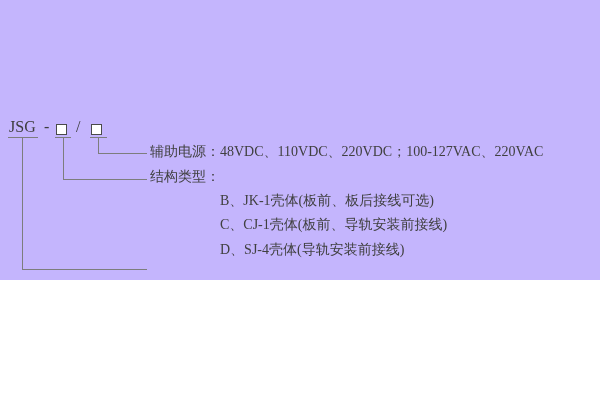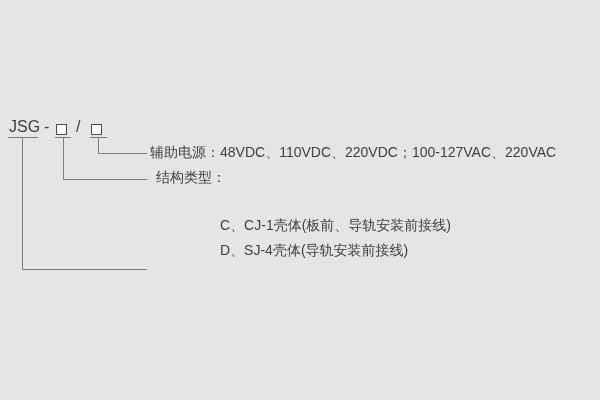--- a/index.html
+++ b/index.html
@@ -3,24 +3,24 @@
 <meta charset="utf-8">
 <style>
   html, body {
     margin: 0;
     padding: 0;
     background: #ffffff;
   }
   #canvas {
     position: relative;
     width: 600px;
-    height: 400px;
-    background: #e5e5e5;
+    height: 280px;
+    background: #c4b5fd;
     overflow: hidden;
-    font-family: Liberation Sans, sans-serif;
+    font-family: Liberation Serif, serif;
   }
   .txt {
     position: absolute;
     color: #404040;
     font-size: 14px;
     line-height: 1;
     white-space: nowrap;
     transform: translateY(-50%);
   }
   .code-part {
@@ -67,22 +67,23 @@
   <div class="hline" style="left:98px; top:153px; width:49px;"></div>
 
   <div class="vline" style="left:63px; top:137px; height:42px;"></div>
   <div class="hline" style="left:63px; top:179px; width:84px;"></div>
 
   <div class="vline" style="left:22px; top:137px; height:132px;"></div>
   <div class="hline" style="left:22px; top:269px; width:125px;"></div>
 
   <div class="txt" style="left:150px; top:152px;">辅助电源：48VDC、110VDC、220VDC；100-127VAC、220VAC</div>
 
-  <div class="txt" style="left:156px; top:177px;text-align:right;">结构类型：</div>
+  <div class="txt" style="left:150px; top:177px;text-align:right;">结构类型：</div>
 
 
+  <div class="txt" style="left:220px; top:201px;">B、JK-1壳体(板前、板后接线可选)</div>
 
   <div class="txt" style="left:220px; top:225px;">C、CJ-1壳体(板前、导轨安装前接线)</div>
 
   <div class="txt" style="left:220px; top:250px;">D、SJ-4壳体(导轨安装前接线)</div>
 
 
 </div>
 
 </body></html>

